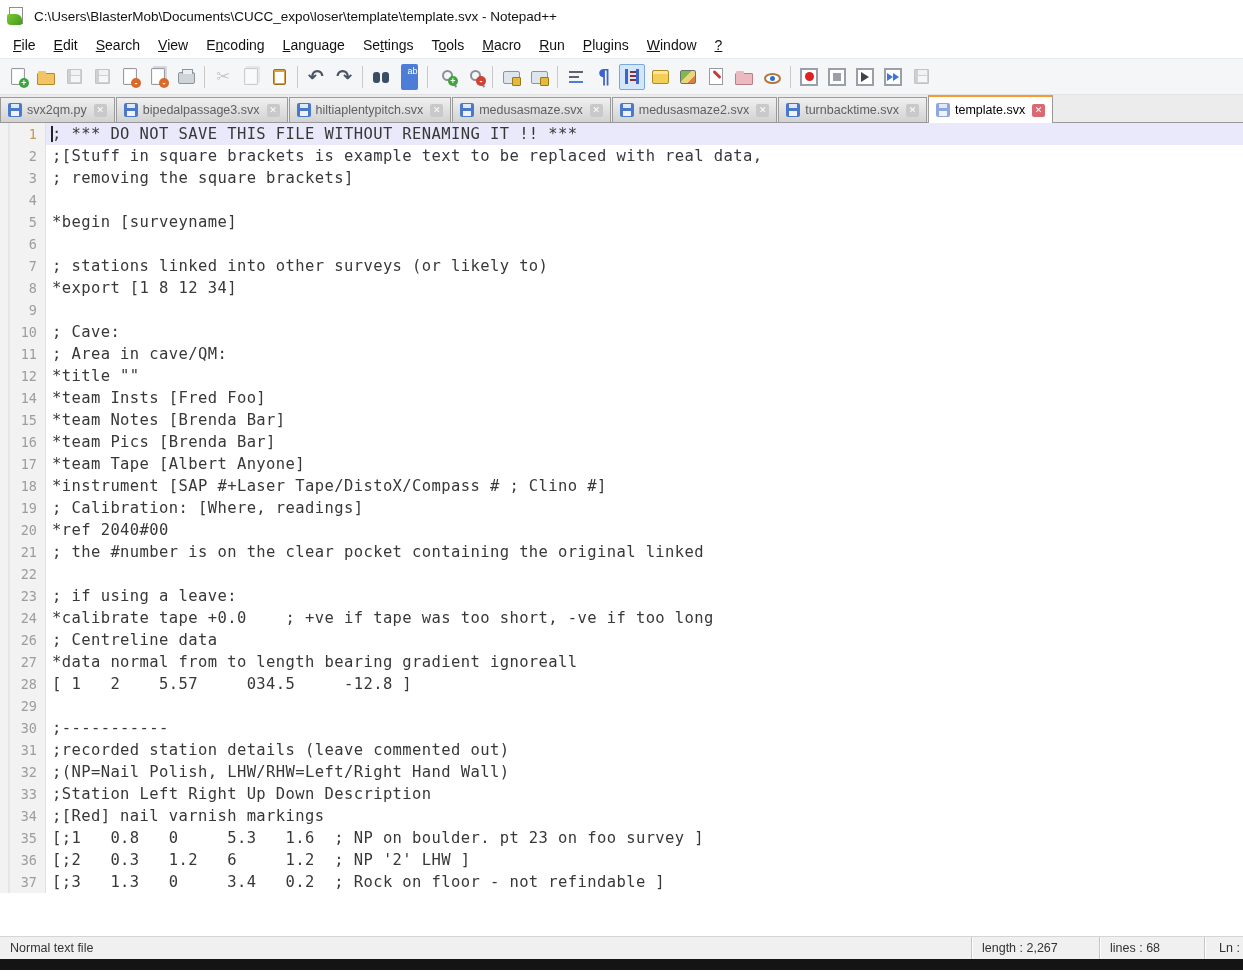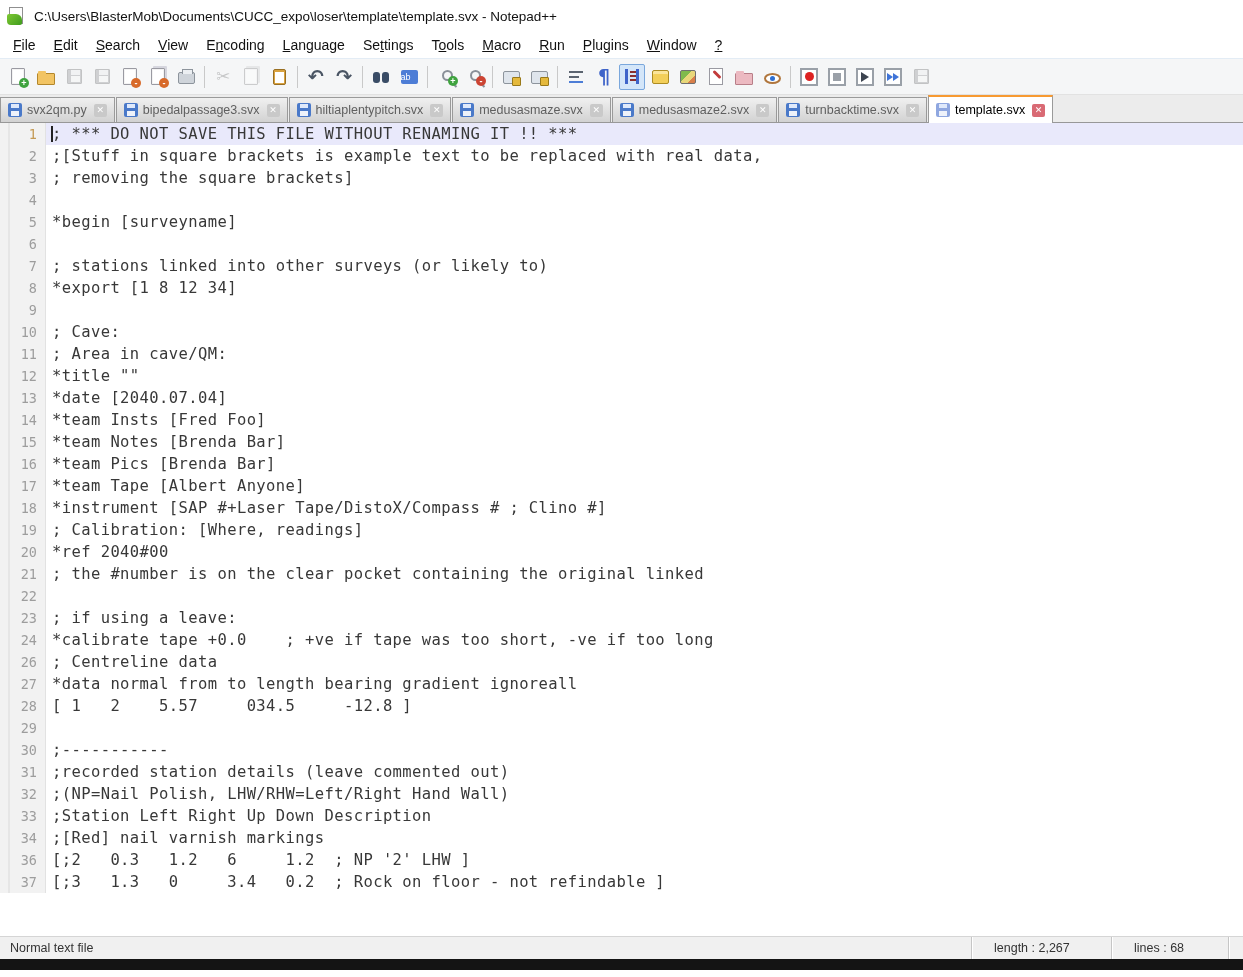--- a/index.html
+++ b/index.html
@@ -35,21 +35,21 @@
   .ic-floppy { width:15px; height:15px; border-radius:1px; position:relative; }
   .ic-floppy:before { content:""; position:absolute; left:3px; top:0; width:9px; height:5px; background:#e8eef8; }
   .ic-floppy:after { content:""; position:absolute; left:3px; bottom:1px; width:9px; height:6px; background:#f4f6fa; }
   .ic-printer { width:17px; height:12px; background:#cfd4da; border:1px solid #8d949c; border-radius:2px; position:relative; margin-top:3px; }
   .ic-printer:before { content:""; position:absolute; left:3px; top:-4px; width:9px; height:4px; background:#eceff2; border:1px solid #8d949c; border-bottom:none; }
   .ic-clip { width:13px; height:16px; background:#d9a23f; border:1px solid #996f22; border-radius:2px; position:relative; }
   .ic-clip:before { content:""; position:absolute; left:1px; top:2px; width:9px; height:11px; background:#fff; }
   .ic-binoc { width:16px; height:11px; position:relative; margin-top:2px; }
   .ic-binoc:before,.ic-binoc:after { content:""; position:absolute; top:0; width:7px; height:11px; background:#3a4c66; border-radius:3px; }
   .ic-binoc:before{left:0} .ic-binoc:after{right:0}
-  .ic-ab { width:17px; height:14px; background:#4d7dd6; border-radius:2px; color:#fff; font-size:9px; font-weight:normal; text-align:left; line-height:14px; }
+  .ic-ab { width:17px; height:26px; background:#4d7dd6; border-radius:2px; color:#fff; font-size:9px; font-weight:normal; text-align:right; line-height:14px; }
   .ic-mag { width:11px; height:11px; border:2px solid #8a9099; border-radius:50%; position:relative; margin:-3px -3px 0 0; }
   .ic-mag:before { content:""; position:absolute; width:2px; height:7px; background:#8a9099; left:9px; top:9px; transform:rotate(-45deg); }
   .ic-mag .badge { right:-7px; bottom:-7px; }
   .ic-mon { width:17px; height:13px; background:#dfe5ec; border:1px solid #8d949c; border-radius:2px; position:relative; margin-top:2px; }
   .ic-mon:after { content:""; position:absolute; right:-2px; bottom:-3px; width:7px; height:7px; background:#e5b93c; border:1px solid #99791a; border-radius:1px; }
   .ic-lines { width:14px; height:12px; border-top:2px solid #5b6470; border-bottom:2px solid #4d7dd6; position:relative; }
   .ic-lines:before { content:""; position:absolute; left:0; top:3px; width:10px; height:2px; background:#5b6470; }
   .ic-guide { width:14px; height:15px; border-left:3px solid #3f64c9; border-right:3px solid #3f64c9; position:relative; }
   .ic-guide:before { content:""; position:absolute; left:2px; top:2px; width:6px; height:2px; background:#8a2f2f; box-shadow:0 4px 0 #8a2f2f, 0 8px 0 #8a2f2f; }
   .ic-panel { width:17px; height:14px; background:#f3cf5a; border:1px solid #ad8c23; border-radius:2px; box-shadow:inset 0 3px 0 #fbe59a; }
@@ -82,21 +82,21 @@
   .editor { position:absolute; left:0; top:123px; width:100%; height:813px; background:#fff; font-family:"DejaVu Sans Mono","Liberation Mono",monospace; font-size:15.5px; overflow:hidden; }
   .edline { display:flex; height:22px; line-height:22px; }
   .gutter { flex:0 0 46px; background:#f2f2f2; border-right:1px solid #e2e2e2; color:#9d9d9d; text-align:right; padding-right:8px; font-size:13.5px; position:relative; }
   .gutter:before { content:""; position:absolute; left:8px; top:0; bottom:0; width:2px; background:#e6e6e6; }
   .ltext { flex:1; color:#383838; white-space:pre; padding-left:6px; letter-spacing:.4px; position:relative; }
   .edline.current .ltext { background:#e9e9fb; }
   .edline.current .gutter { color:#c49a55; }
   .caret { position:absolute; left:5px; top:3px; width:2px; height:16px; background:#222; }
 
   
-  .statusbar { position:absolute; left:0; top:936px; width:100%; height:23px; background:#f0f0f0; border-top:1px solid #d5d5d5; display:flex; font-size:12.5px; color:#333;gap:12px; }
+  .statusbar { position:absolute; left:0; top:936px; width:100%; height:23px; background:#f0f0f0; border-top:1px solid #d5d5d5; display:flex; font-size:12.5px; color:#333; }
   .sb-sec { display:flex; align-items:center; padding:0 10px; border-right:1px solid #c6c6c6; box-shadow:1px 0 0 #fff; overflow:hidden; white-space:nowrap; }
   .sb-doc { flex:0 0 972px; }
   .sb-len { flex:0 0 128px;text-align:right; }
   .sb-lines { flex:0 0 105px; }
   .sb-pos { flex:1; display:flex; gap:26px; border-right:none; box-shadow:none; padding-left:14px; }
 
   .blackbar { position:absolute; left:0; top:959px; width:100%; height:11px; background:#141414; }
 </style>
 </head>
 <body>
@@ -330,24 +330,20 @@
       </div>
       <div class="edline">
         <div class="gutter">11</div>
         <div class="ltext">; Area in cave/QM:</div>
       </div>
       <div class="edline">
         <div class="gutter">12</div>
         <div class="ltext">*title ""</div>
       </div>
       <div class="edline">
-        <div class="gutter">13</div>
-        <div class="ltext">*date [2040.07.04]</div>
-      </div>
-      <div class="edline">
         <div class="gutter">14</div>
         <div class="ltext">*team Insts [Fred Foo]</div>
       </div>
       <div class="edline">
         <div class="gutter">15</div>
         <div class="ltext">*team Notes [Brenda Bar]</div>
       </div>
       <div class="edline">
         <div class="gutter">16</div>
         <div class="ltext">*team Pics [Brenda Bar]</div>
@@ -412,20 +408,24 @@
         <div class="gutter">32</div>
         <div class="ltext">;(NP=Nail Polish, LHW/RHW=Left/Right Hand Wall)</div>
       </div>
       <div class="edline">
         <div class="gutter">33</div>
         <div class="ltext">;Station Left Right Up Down Description</div>
       </div>
       <div class="edline">
         <div class="gutter">34</div>
         <div class="ltext">;[Red] nail varnish markings</div>
+      </div>
+      <div class="edline">
+        <div class="gutter">35</div>
+        <div class="ltext">[;1   0.8   0     5.3   1.6  ; NP on boulder. pt 23 on foo survey ]</div>
       </div>
       <div class="edline">
         <div class="gutter">36</div>
         <div class="ltext">[;2   0.3   1.2   6     1.2  ; NP '2' LHW ]</div>
       </div>
       <div class="edline">
         <div class="gutter">37</div>
         <div class="ltext">[;3   1.3   0     3.4   0.2  ; Rock on floor - not refindable ]</div>
       </div>
     </div>

